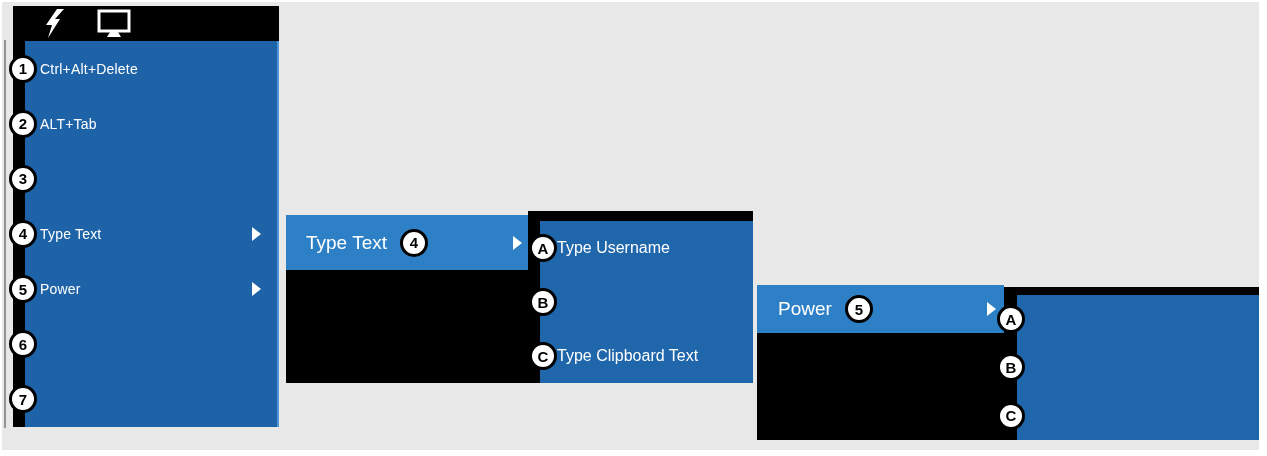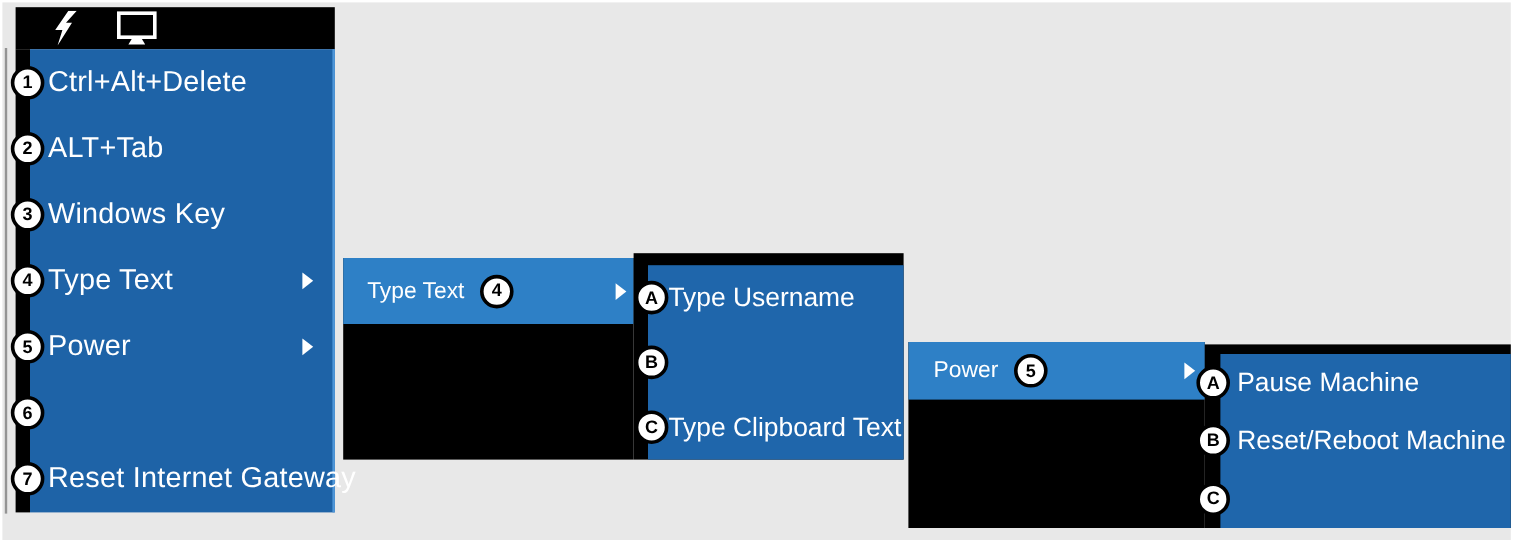--- a/index.html
+++ b/index.html
@@ -13,21 +13,21 @@
   
   .menu-header{position:absolute;left:13px;top:6px;width:266px;height:35px;background:#000;
     display:flex;align-items:center;}
   .hdr-icon{display:flex;align-items:center;justify-content:center;width:34px;height:30px;cursor:pointer;}
   .hdr-icon.lightning{margin-left:24px;}
   .hdr-icon.monitor{margin-left:26px;}
   .menu-side-strip{position:absolute;left:13px;top:41px;width:12px;height:386px;background:#000;}
   .menu-body{position:absolute;left:25px;top:41px;width:252px;height:386px;background:#1e63a7;
     border-right:2px solid #4f97d9;display:flex;flex-direction:column;}
   .menu-row{flex:1;position:relative;display:flex;align-items:center;cursor:pointer;}
-  .menu-row .label{padding-left:15px;color:#fff;font-size:24px;letter-spacing:.2px;white-space:nowrap;}
+  .menu-row .label{padding-left:15px;color:#fff;font-size:14px;letter-spacing:.2px;white-space:nowrap;}
 
   .badge{width:28px;height:28px;box-sizing:border-box;border:3px solid #000;border-radius:50%;
     background:#fff;color:#000;font-weight:bold;font-size:15px;display:flex;align-items:center;
     justify-content:center;flex:0 0 auto;}
   .menu-row .badge{position:absolute;left:-16px;top:50%;transform:translateY(-50%);}
 
   .arrow-right{width:0;height:0;border-top:7px solid transparent;border-bottom:7px solid transparent;
     border-left:9px solid #fff;}
   .menu-row .arrow-right{position:absolute;right:16px;top:50%;transform:translateY(-50%);}
 
@@ -46,21 +46,21 @@
   .remnant.type-text .hl-row .arrow-right{right:6px;}
   .remnant.power .hl-row .arrow-right{right:8px;}
 
   .flyout{position:absolute;background:#000;}
   .flyout.type-text{left:528px;top:211px;width:225px;height:172px;}
   .flyout.power{left:1004px;top:287px;width:255px;height:153px;}
   .flyout-inner{position:absolute;background:#1f66ab;display:flex;flex-direction:column;}
   .flyout.type-text .flyout-inner{left:12px;top:10px;right:0;bottom:0;}
   .flyout.power .flyout-inner{left:13px;top:8px;right:0;bottom:0;}
   .fly-row{flex:1;position:relative;display:flex;align-items:center;cursor:pointer;}
-  .fly-row .label{color:#fff;font-size:22px;white-space:nowrap;}
+  .fly-row .label{color:#fff;font-size:16px;white-space:nowrap;}
   .flyout.type-text .fly-row .label{padding-left:17px;}
   .flyout.power .fly-row .label{padding-left:14px;}
   .fly-row .badge{position:absolute;top:50%;transform:translateY(-50%);}
   .flyout.type-text .fly-row .badge{left:-11px;}
   .flyout.power .fly-row .badge{left:-20px;}
 </style>
 </head>
 <body>
 
 <div class="page-bg"></div>
@@ -85,38 +85,36 @@
   <div class="menu-row">
     <span class="badge">1</span>
     <span class="label">Ctrl+Alt+Delete</span>
   </div>
   <div class="menu-row">
     <span class="badge">2</span>
     <span class="label">ALT+Tab</span>
   </div>
   <div class="menu-row">
     <span class="badge">3</span>
-    <span class="label">Windows Key</span>
   </div>
   <div class="menu-row">
     <span class="badge">4</span>
     <span class="label">Type Text</span>
     <span class="arrow-right"></span>
   </div>
   <div class="menu-row">
     <span class="badge">5</span>
     <span class="label">Power</span>
     <span class="arrow-right"></span>
   </div>
   <div class="menu-row">
     <span class="badge">6</span>
   </div>
   <div class="menu-row">
     <span class="badge">7</span>
-    <span class="label">Reset Internet Gateway</span>
   </div>
 </div>
 
 <div class="remnant type-text">
   <div class="hl-row">
     <span class="label">Type Text</span>
     <span class="badge">4</span>
     <span class="arrow-right"></span>
   </div>
 </div>
@@ -140,23 +138,21 @@
   <div class="hl-row">
     <span class="label">Power</span>
     <span class="badge">5</span>
     <span class="arrow-right"></span>
   </div>
 </div>
 <div class="flyout power">
   <div class="flyout-inner">
     <div class="fly-row">
       <span class="badge">A</span>
-      <span class="label">Pause Machine</span>
     </div>
     <div class="fly-row">
       <span class="badge">B</span>
-      <span class="label">Reset/Reboot Machine</span>
     </div>
     <div class="fly-row">
       <span class="badge">C</span>
     </div>
   </div>
 </div>
 
 </body></html>

